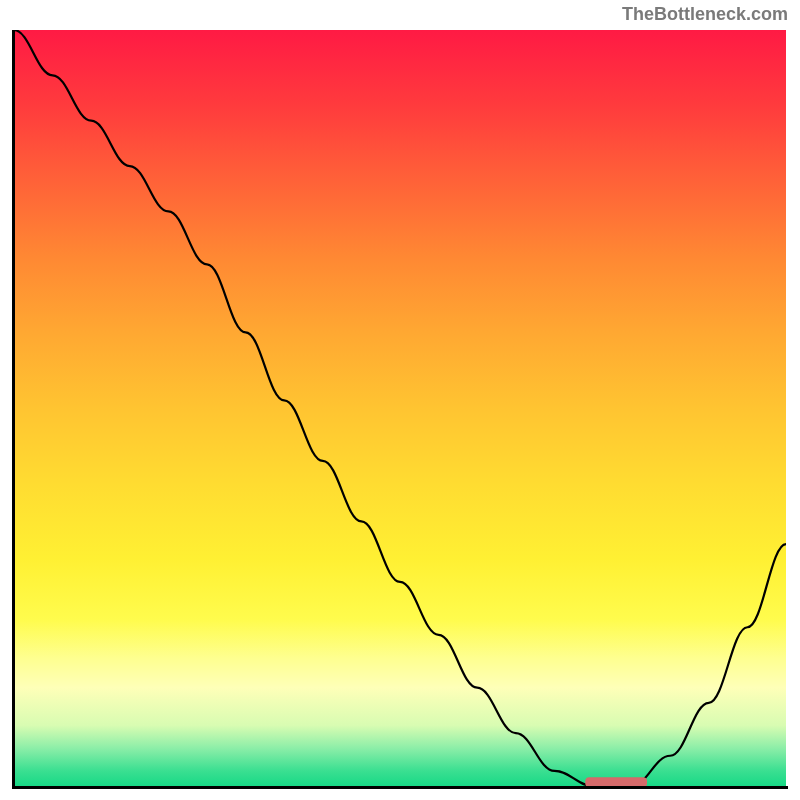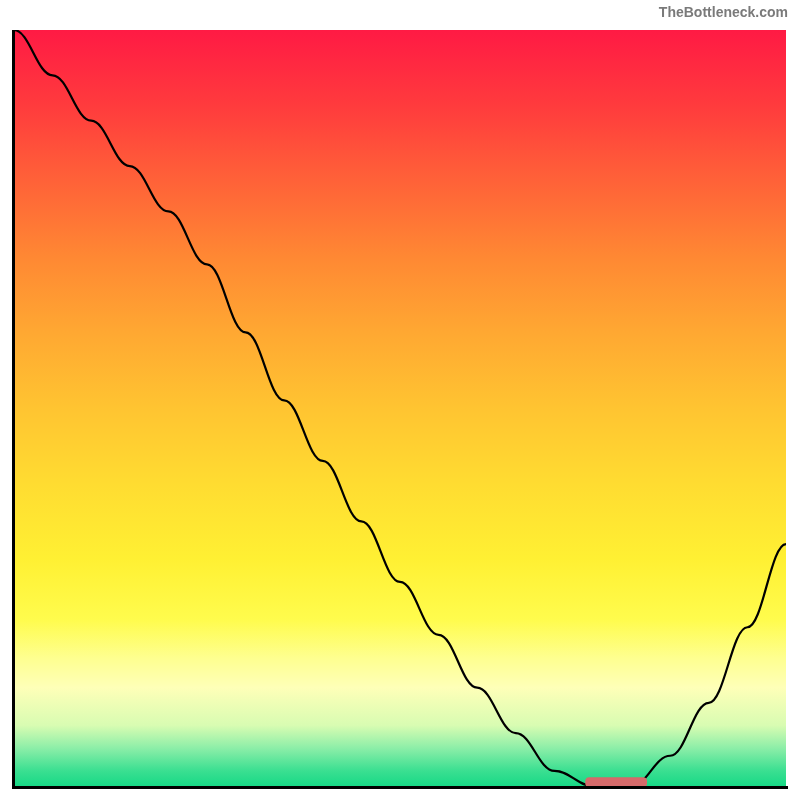--- a/index.html
+++ b/index.html
@@ -13,21 +13,21 @@
   .container {
     position: relative;
     width: 800px;
     height: 800px;
     background: #ffffff;
   }
   .watermark {
     position: absolute;
     top: 4px;
     right: 12px;
-    font-size: 14px;
+    font-size: 18px;
     font-weight: bold;
     color: #7a7a7a;
     font-family: Arial, sans-serif;
   }
   .plot-area {
     position: absolute;
     left: 14px;
     top: 30px;
     width: 772px;
     height: 756px;

